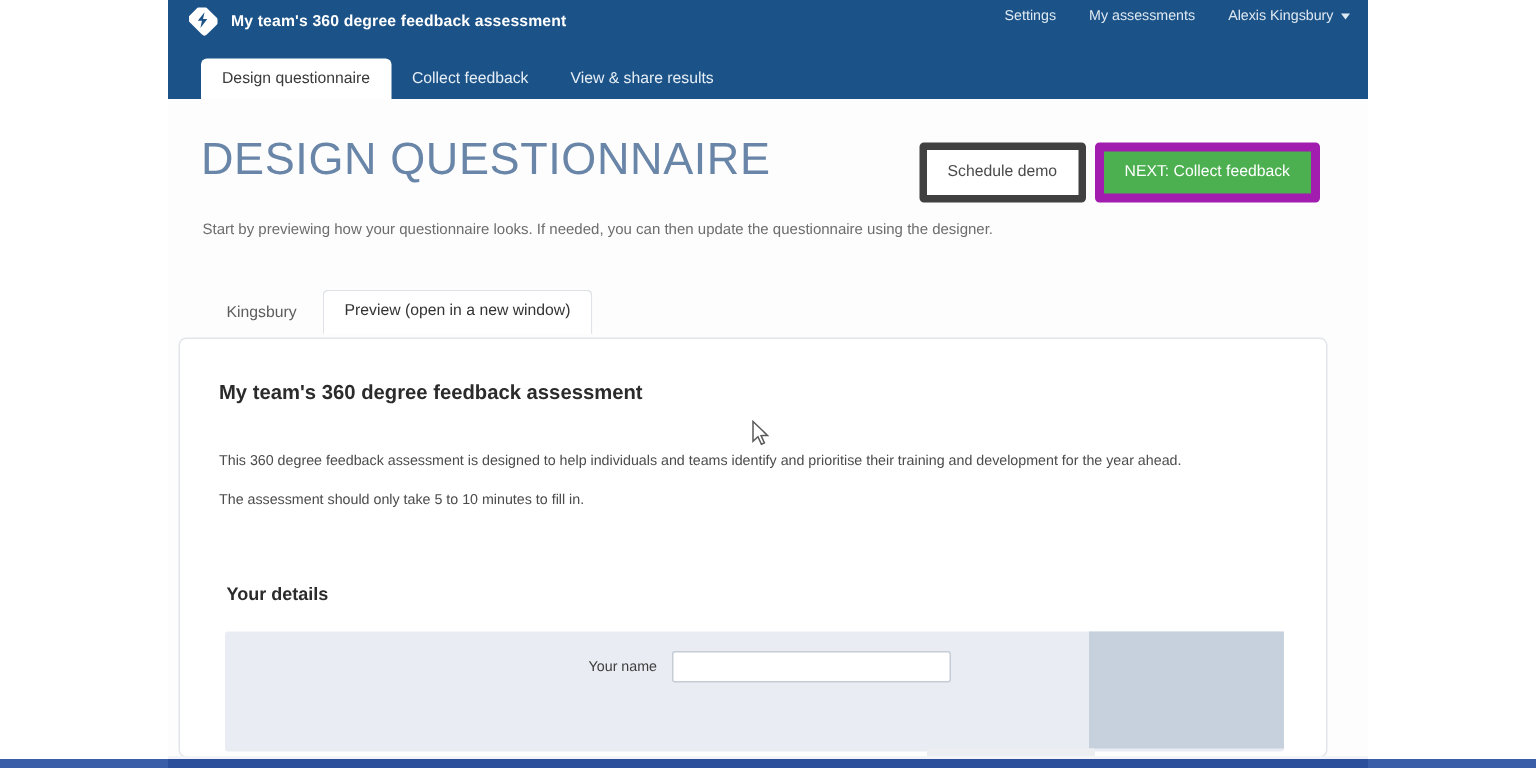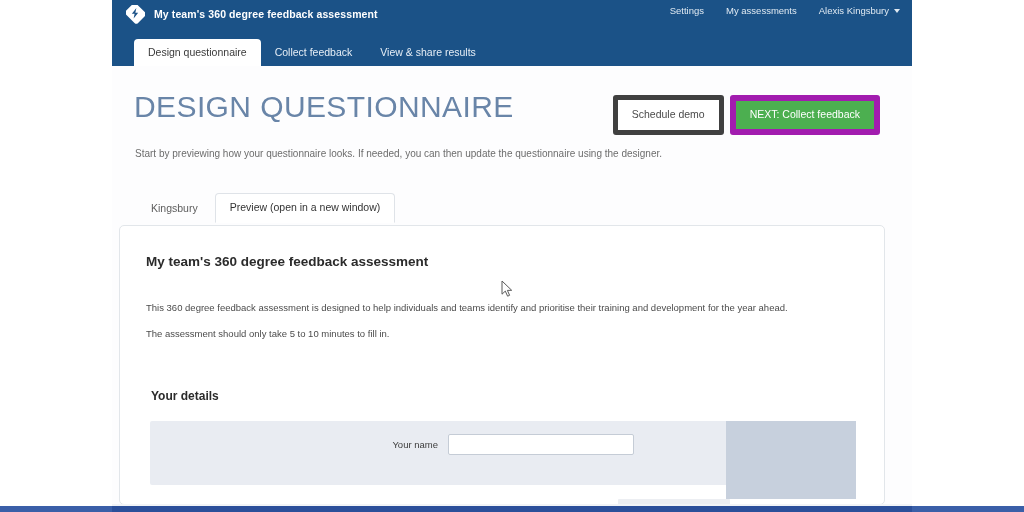--- a/index.html
+++ b/index.html
@@ -267,21 +267,21 @@
     margin: 0;
     white-space: nowrap;
   }
 
   
   .form-panel {
     position: absolute;
     left: 30px;
     top: 195px;
     width: 706px;
-    height: 64px;
+    height: 80px;
     background: #e9ecf2;
     border-radius: 2px;
   }
   .form-accent {
     position: absolute;
     right: 0;
     top: 0;
     width: 130px;
     height: 78px;
     background: #c7d0dd;

